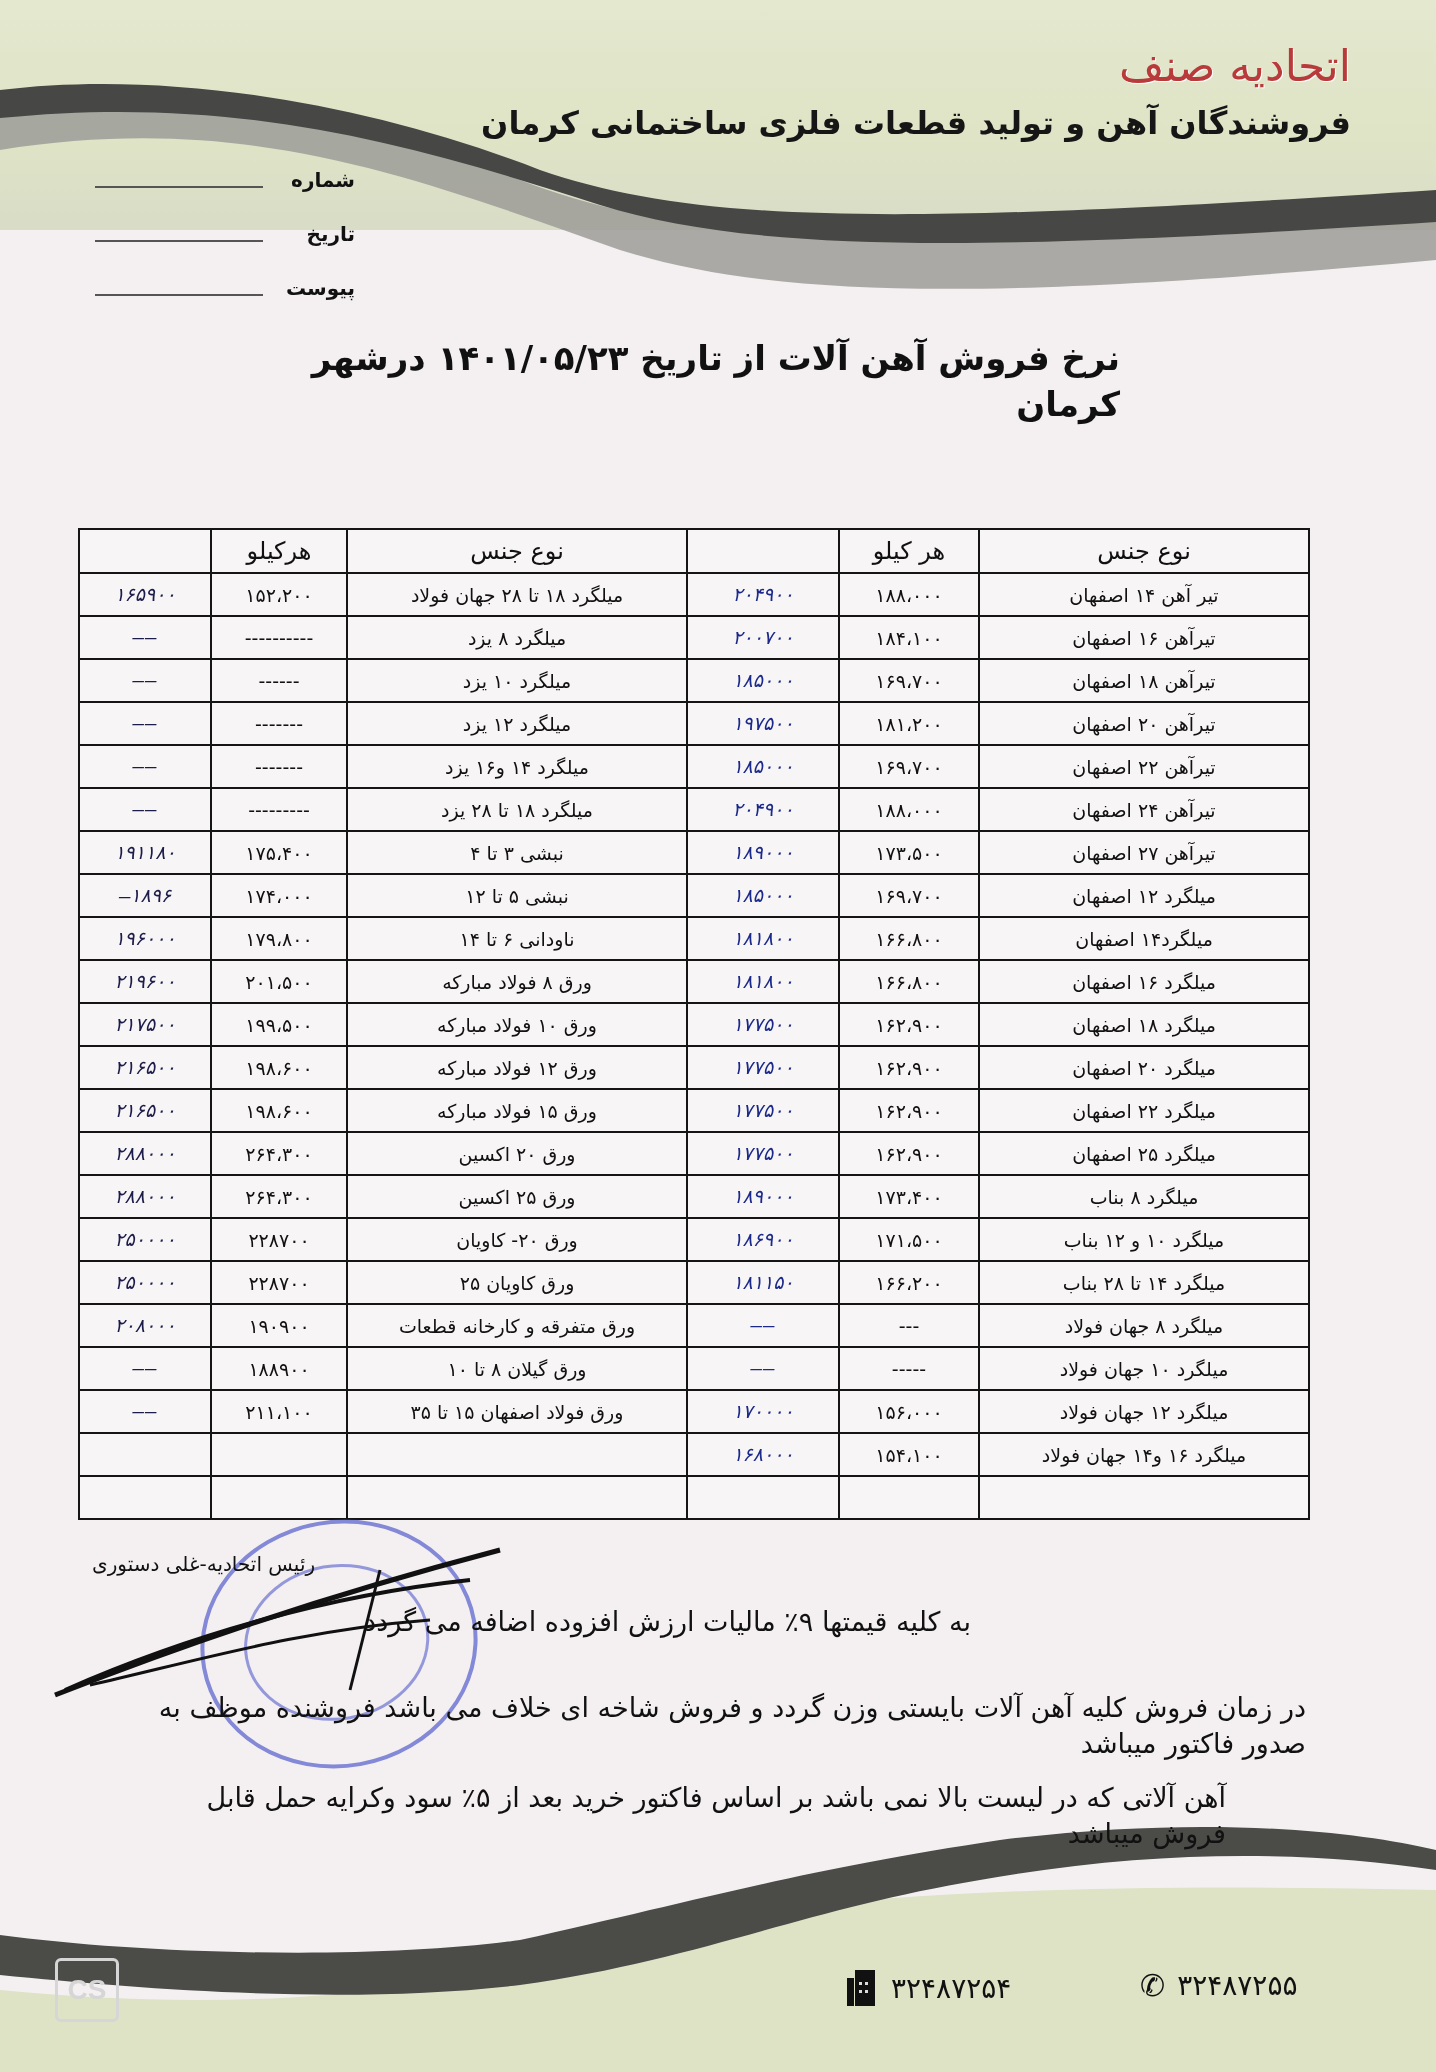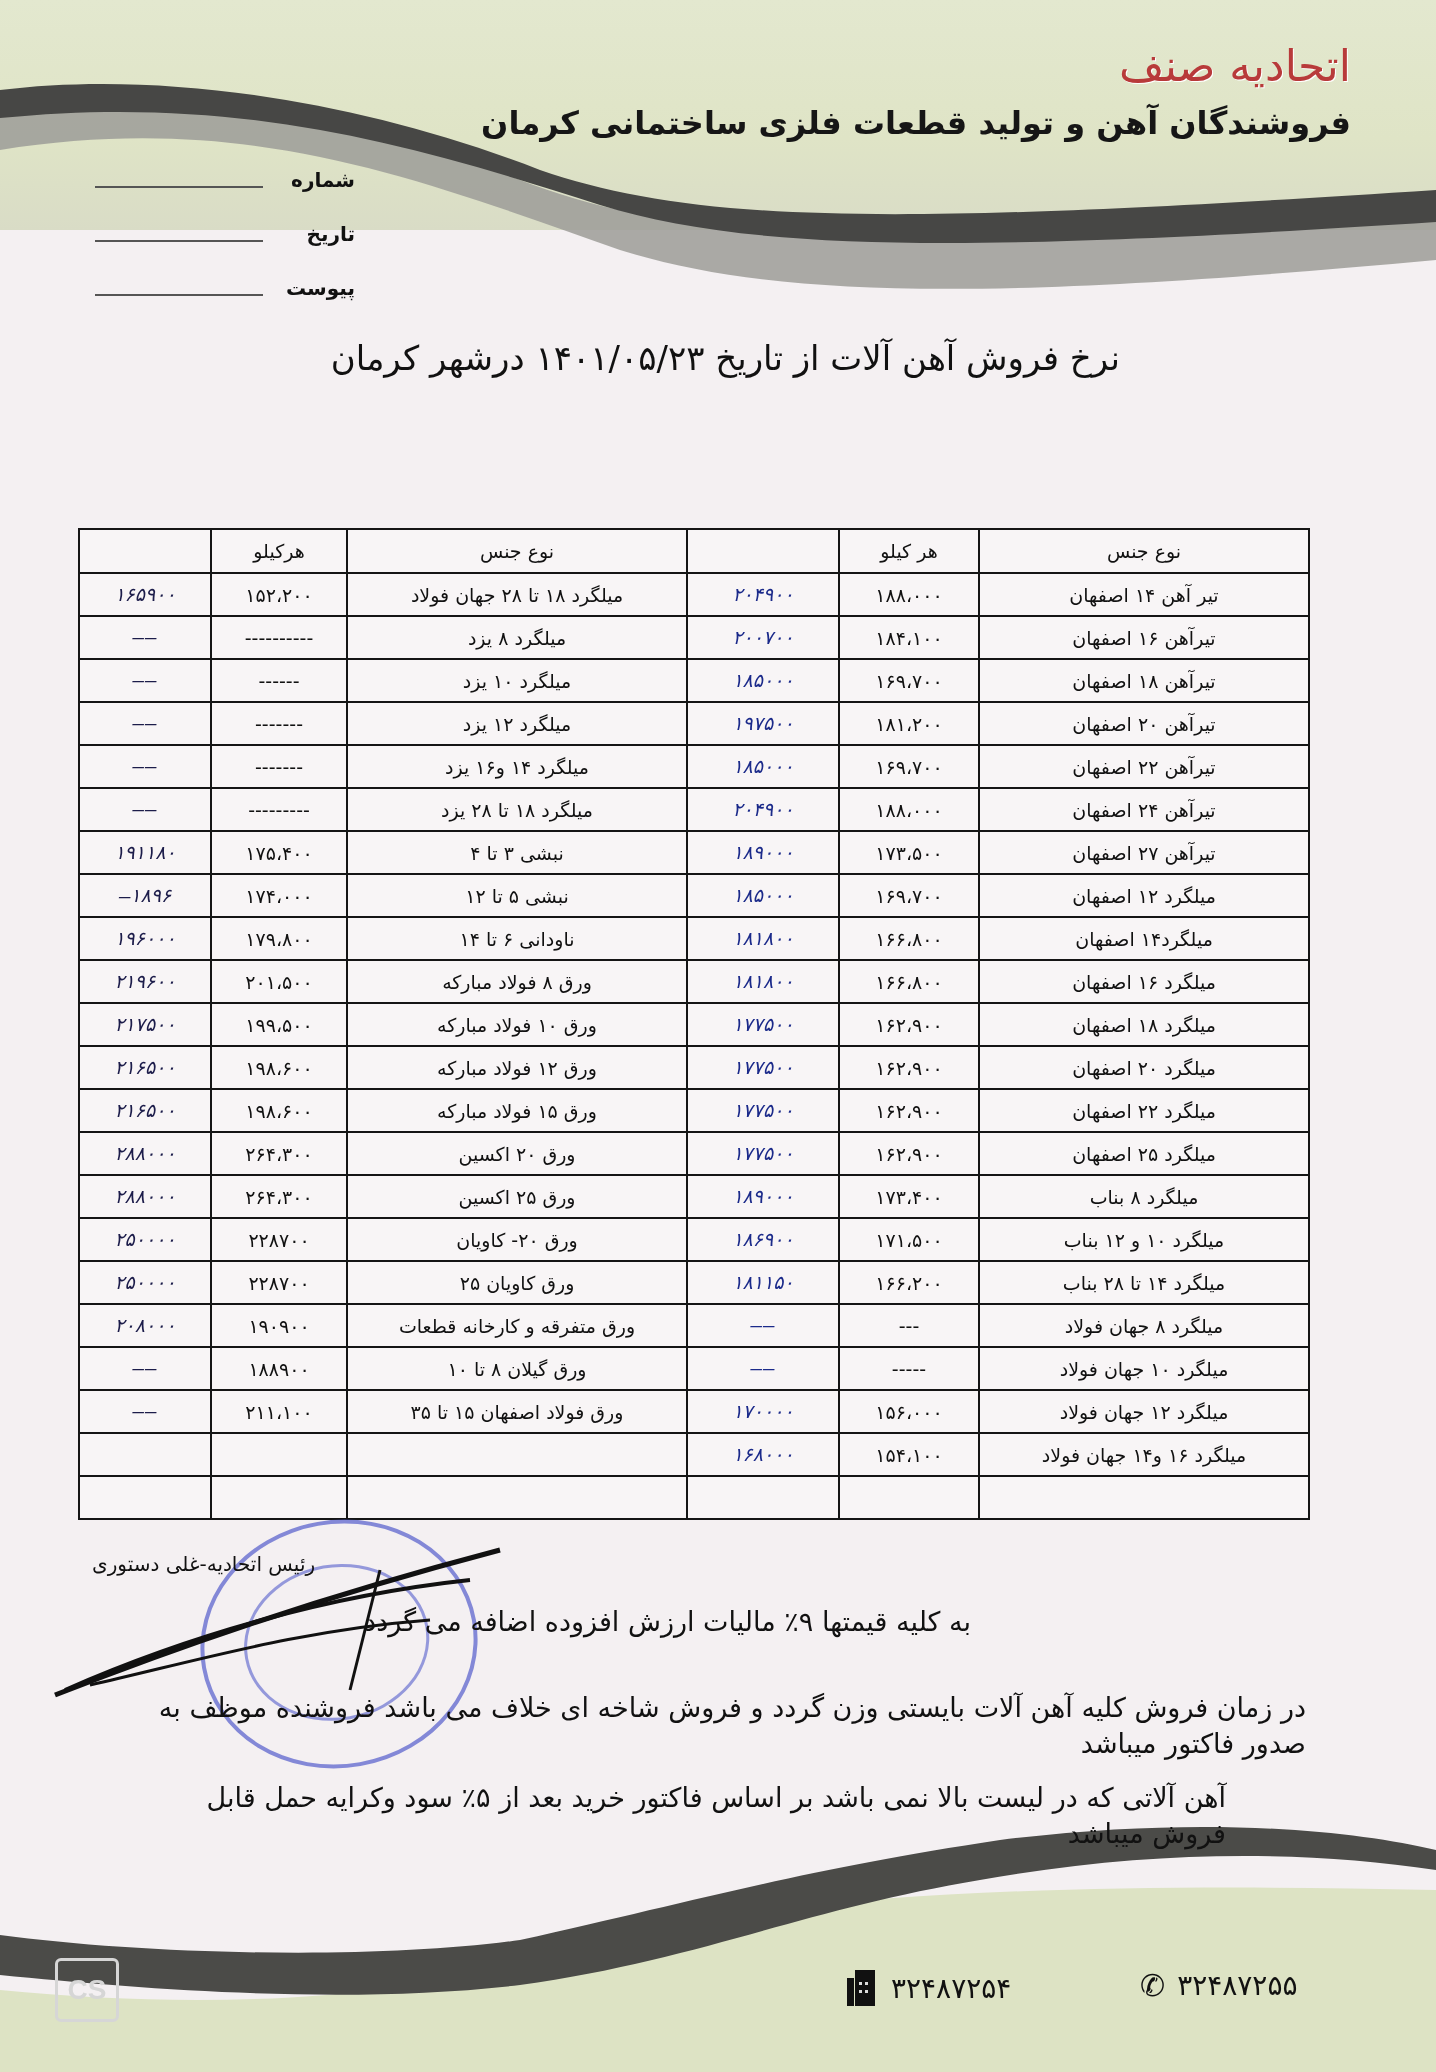--- a/index.html
+++ b/index.html
@@ -21,31 +21,31 @@
   }
   .union-sub {
     position: absolute; right: 85px; top: 104px;
     font-size: 32px; font-weight: bold; color: #161616; direction: rtl;
   }
   .meta-field { position: absolute; left: 95px; direction: rtl; width: 260px; display: flex; align-items: flex-end; gap: 22px; }
   .meta-label { font-weight: bold; font-size: 20px; width: 70px; text-align: right; }
   .meta-line { flex: 1; border-bottom: 2px solid #555; height: 0; margin-bottom: 4px; }
   .doc-title {
     position: absolute; left: 300px; top: 335px; width: 820px;
-    direction: rtl; text-align: right; font-size: 34px; line-height: 46px; color: #111;
+    direction: rtl; text-align: right; font-size: 34px; line-height: 46px; color: #111; font-weight: bold;
   }
   table.price {
     position: absolute; left: 78px; top: 528px; width: 1230px;
     border-collapse: collapse; direction: rtl; table-layout: fixed;
   }
   table.price td, table.price th {
     border: 2px solid #151515; height: 41px; padding: 0 6px;
     font-size: 19px; text-align: center; font-weight: normal; background: rgba(255,255,255,0.35);
   }
-  table.price th { height: 42px; font-size: 19px; }
+  table.price th { height: 42px; font-size: 24px; }
   .hand { font-family: Liberation Mono, monospace; color: #1c1c4a; font-size: 26px; font-style: italic; letter-spacing: 1px; }
   .hand.blue { color: #1b2a8a; }
   .stamp {
     position: absolute; left: 200px; top: 1520px; width: 270px; height: 240px;
     border: 4px solid rgba(70,80,200,0.65); border-radius: 50%; transform: rotate(-10deg);
   }
   .stamp-inner {
     position: absolute; left: 40px; top: 40px; width: 180px; height: 150px;
     border: 3px solid rgba(70,80,200,0.55); border-radius: 50%;
   }

